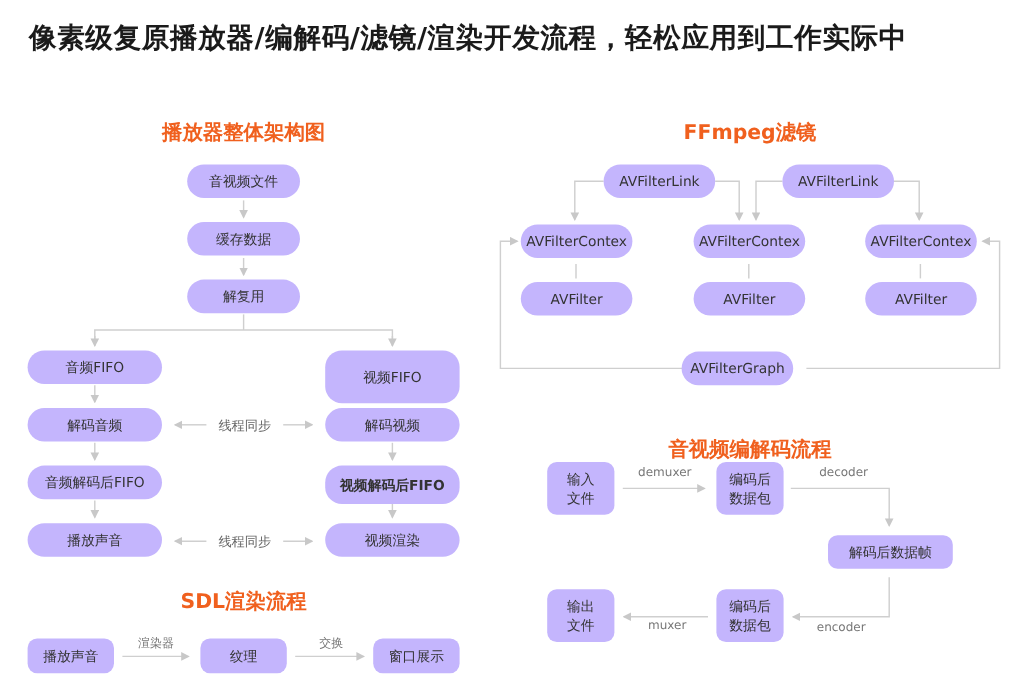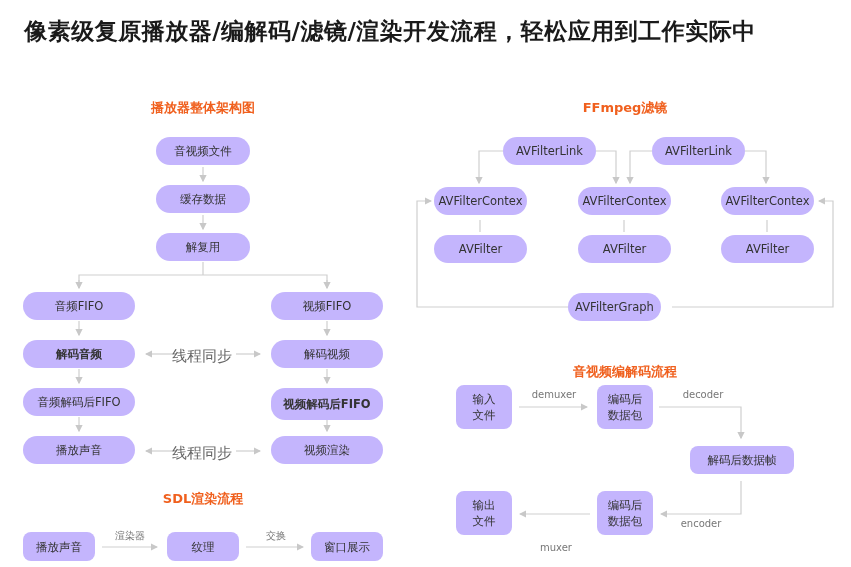--- a/index.html
+++ b/index.html
@@ -1,24 +1,24 @@
 <!DOCTYPE html>
 <html><head>
 <meta charset="utf-8">
 <style>
   * { box-sizing: border-box; margin: 0; padding: 0; }
   body { width: 851px; height: 567px; background: #ffffff; position: relative; overflow: hidden;
          font-family: "DejaVu Sans", "Liberation Sans", sans-serif; color: #333; }
   .title { position: absolute; left: 0; width: 780px; top: 16px; text-align: center;
            font-size: 23px; font-weight: bold; color: #1a1a1a; letter-spacing: 0.5px; }
-  .sec { position: absolute; font-size: 13px; font-weight: bold; color: #f0601e; text-align: center; }
+  .sec { position: absolute; font-size: 17px; font-weight: bold; color: #f0601e; text-align: center; }
   .node { position: absolute; background: #c4b5fd; border-radius: 14px; display: flex; align-items: center;
           justify-content: center; font-size: 11.5px; color: #333; text-align: center; line-height: 16px; }
   .lbl { position: absolute; font-size: 10px; color: #777; text-align: center; }
-  .lbl2 { position: absolute; font-size: 15px; color: #666; text-align: left; }
+  .lbl2 { position: absolute; font-size: 11px; color: #666; text-align: center; }
   svg.lines { position: absolute; left: 0; top: 0; }
 </style>
 </head>
 <body>
 
 <svg class="lines" width="851" height="567">
   <defs>
     <marker id="ah" markerWidth="6" markerHeight="6" refX="5" refY="3" orient="auto">
       <path d="M0,0 L6,3 L0,6 z" fill="#c8c8c8"></path>
     </marker>
@@ -68,25 +68,25 @@
 </svg>
 
 <div class="title">像素级复原播放器/编解码/滤镜/渲染开发流程，轻松应用到工作实际中</div>
 
 <div class="sec" style="left:103px;top:99px;width:200px;">播放器整体架构图</div>
 <div class="node" style="left:156px;top:137px;width:94px;height:28px;">音视频文件</div>
 <div class="node" style="left:156px;top:185px;width:94px;height:28px;">缓存数据</div>
 <div class="node" style="left:156px;top:233px;width:94px;height:28px;">解复用</div>
 
 <div class="node" style="left:23px;top:292px;width:112px;height:28px;">音频FIFO</div>
-<div class="node" style="left:23px;top:340px;width:112px;height:28px;font-weight:bold;">解码音频</div>
+<div class="node" style="left:23px;top:340px;width:112px;height:28px;">解码音频</div>
 <div class="node" style="left:23px;top:388px;width:112px;height:28px;">音频解码后FIFO</div>
 <div class="node" style="left:23px;top:436px;width:112px;height:28px;">播放声音</div>
 
-<div class="node" style="left:271px;top:292px;width:112px;height:28px;">视频FIFO</div>
+<div class="node" style="left:271px;top:292px;width:112px;height:44px;">视频FIFO</div>
 <div class="node" style="left:271px;top:340px;width:112px;height:28px;">解码视频</div>
 <div class="node" style="left:271px;top:388px;width:112px;height:32px;font-weight:bold;">视频解码后FIFO</div>
 <div class="node" style="left:271px;top:436px;width:112px;height:28px;">视频渲染</div>
 
 <div class="lbl2" style="left:172px;top:347px;width:64px;">线程同步</div>
 <div class="lbl2" style="left:172px;top:444px;width:64px;">线程同步</div>
 
 <div class="sec" style="left:103px;top:490px;width:200px;">SDL渲染流程</div>
 <div class="node" style="left:23px;top:532px;width:72px;height:29px;border-radius:8px;">播放声音</div>
 <div class="node" style="left:167px;top:532px;width:72px;height:29px;border-radius:8px;">纹理</div>
@@ -111,13 +111,13 @@
 <div class="node" style="left:597px;top:385px;width:56px;height:44px;border-radius:8px;white-space:pre;">编码后
 数据包</div>
 <div class="node" style="left:690px;top:446px;width:104px;height:28px;border-radius:8px;">解码后数据帧</div>
 <div class="node" style="left:597px;top:491px;width:56px;height:44px;border-radius:8px;white-space:pre;">编码后
 数据包</div>
 <div class="node" style="left:456px;top:491px;width:56px;height:44px;border-radius:8px;white-space:pre;">输出
 文件</div>
 <div class="lbl" style="left:525px;top:389px;width:58px;">demuxer</div>
 <div class="lbl" style="left:674px;top:389px;width:58px;">decoder</div>
 <div class="lbl" style="left:672px;top:518px;width:58px;">encoder</div>
-<div class="lbl" style="left:527px;top:542px;width:58px;">muxer</div>
+<div class="lbl" style="left:527px;top:516px;width:58px;">muxer</div>
 
 </body></html>

